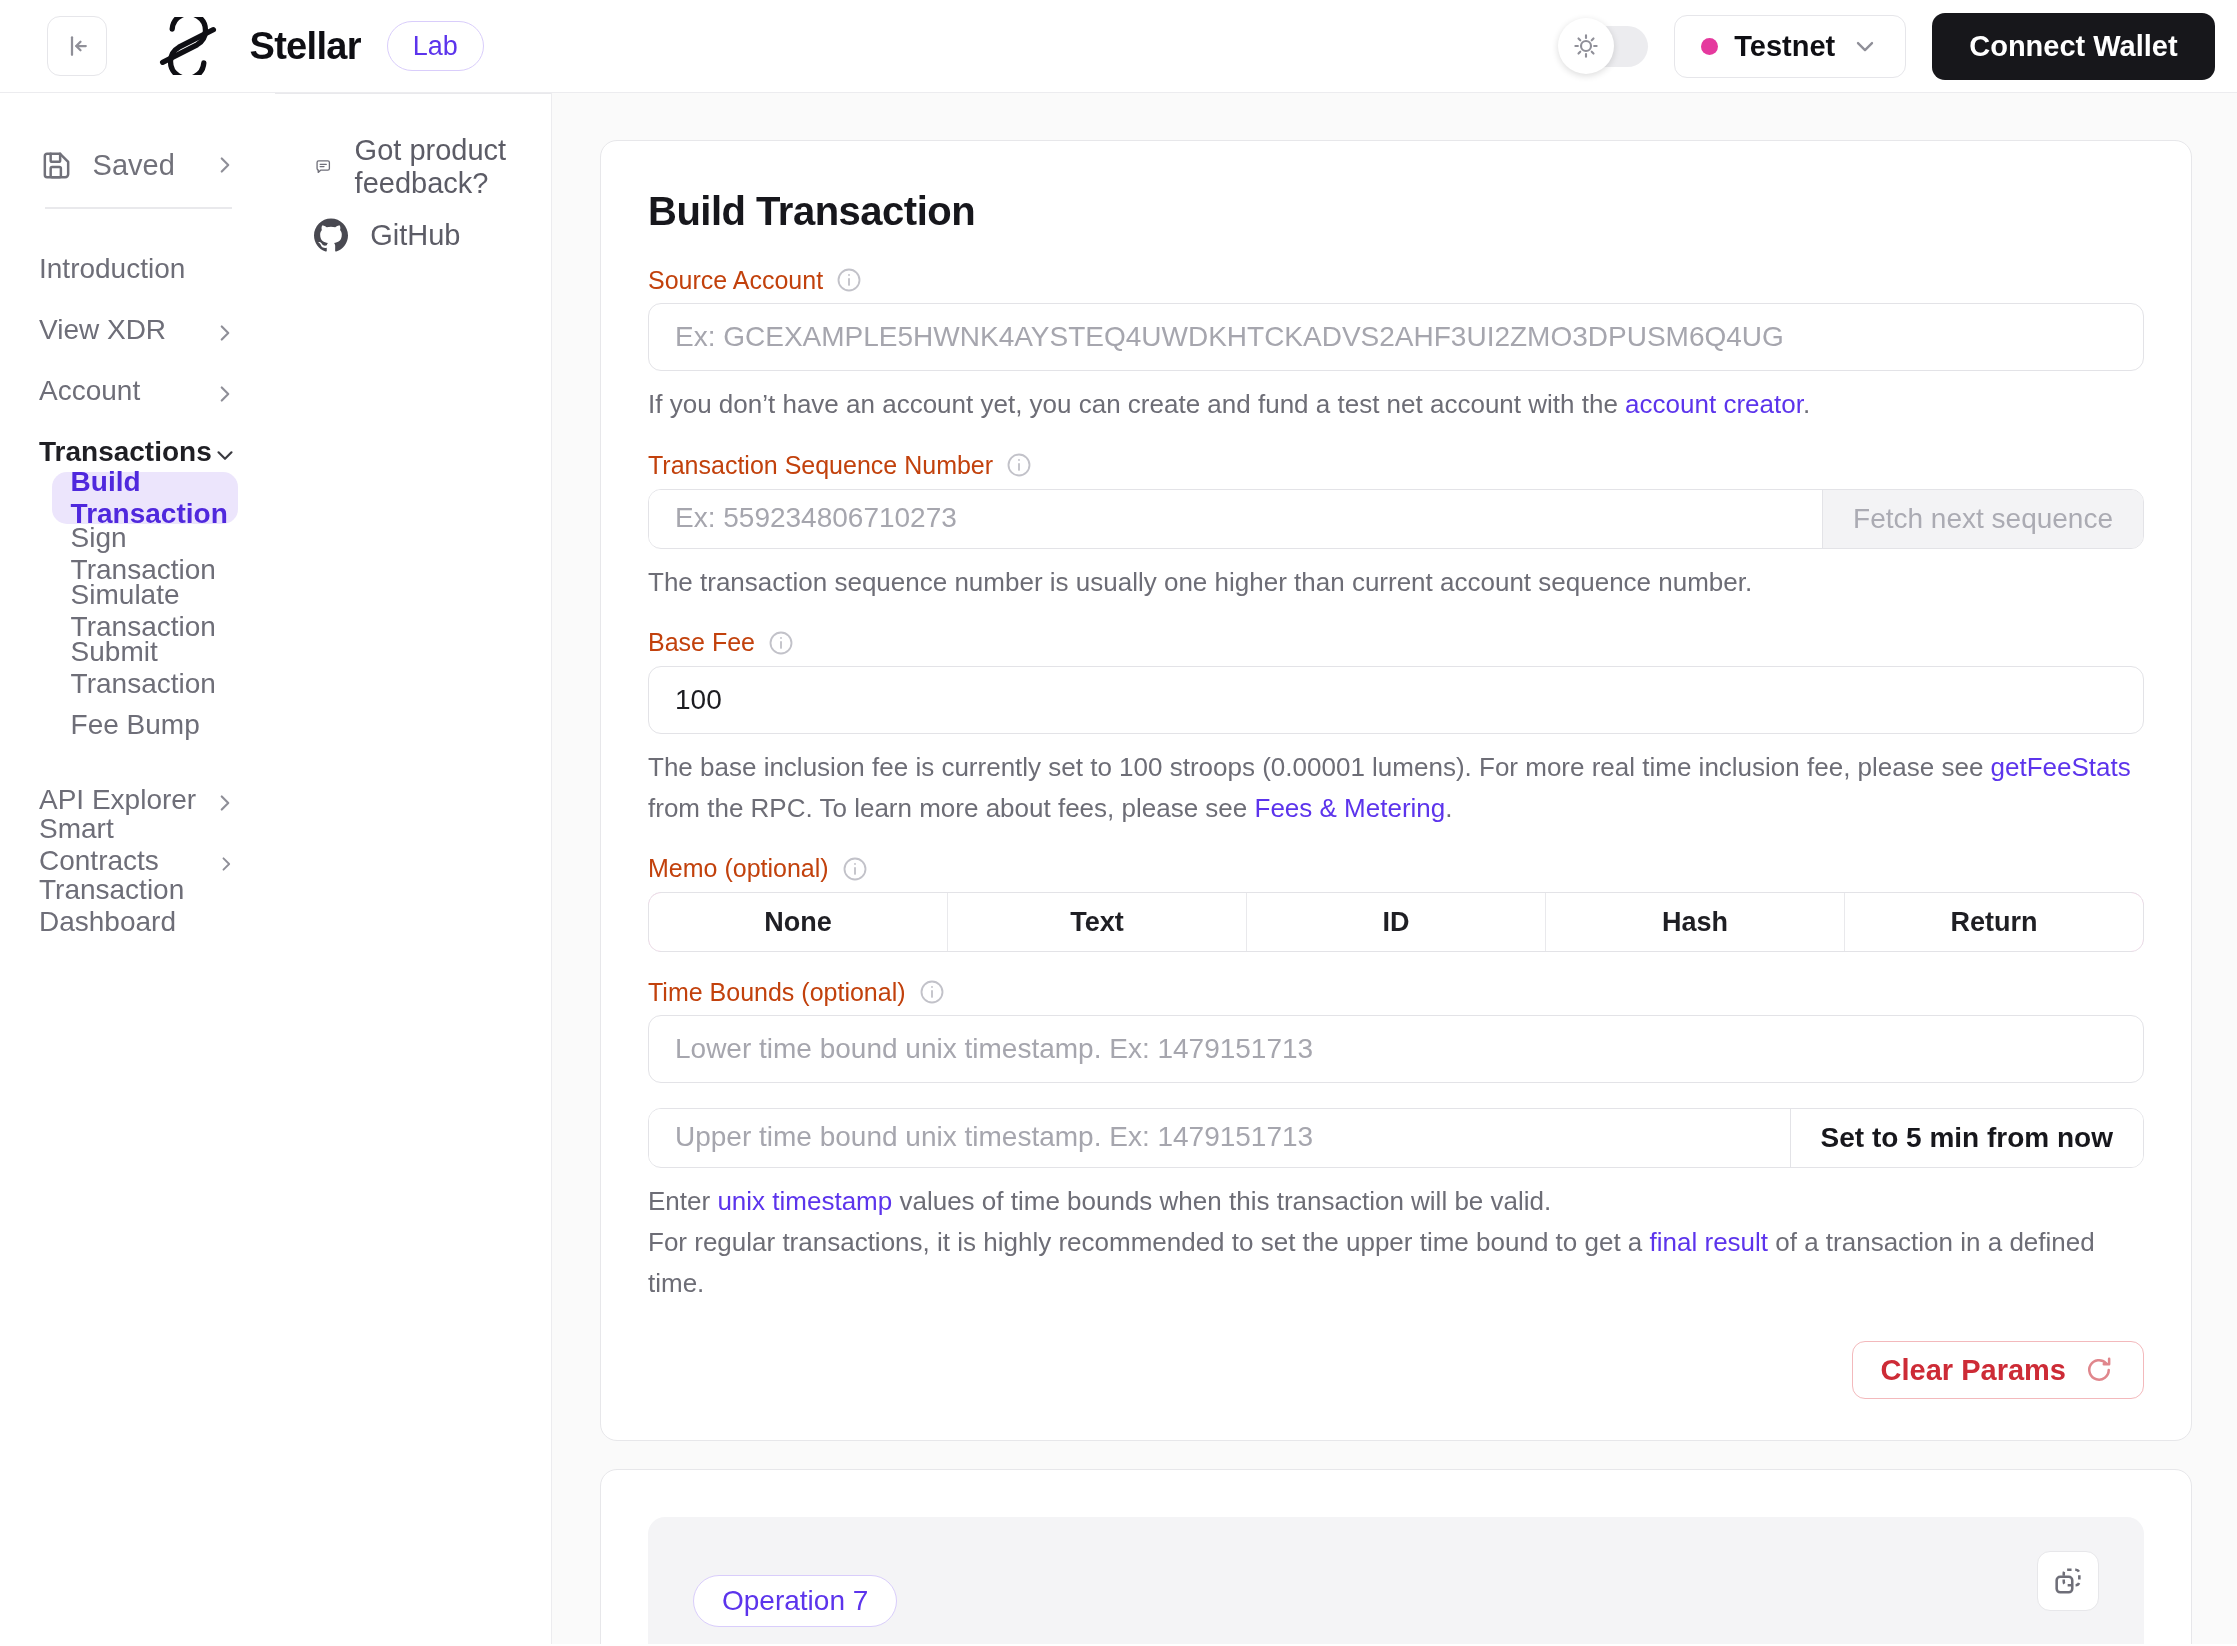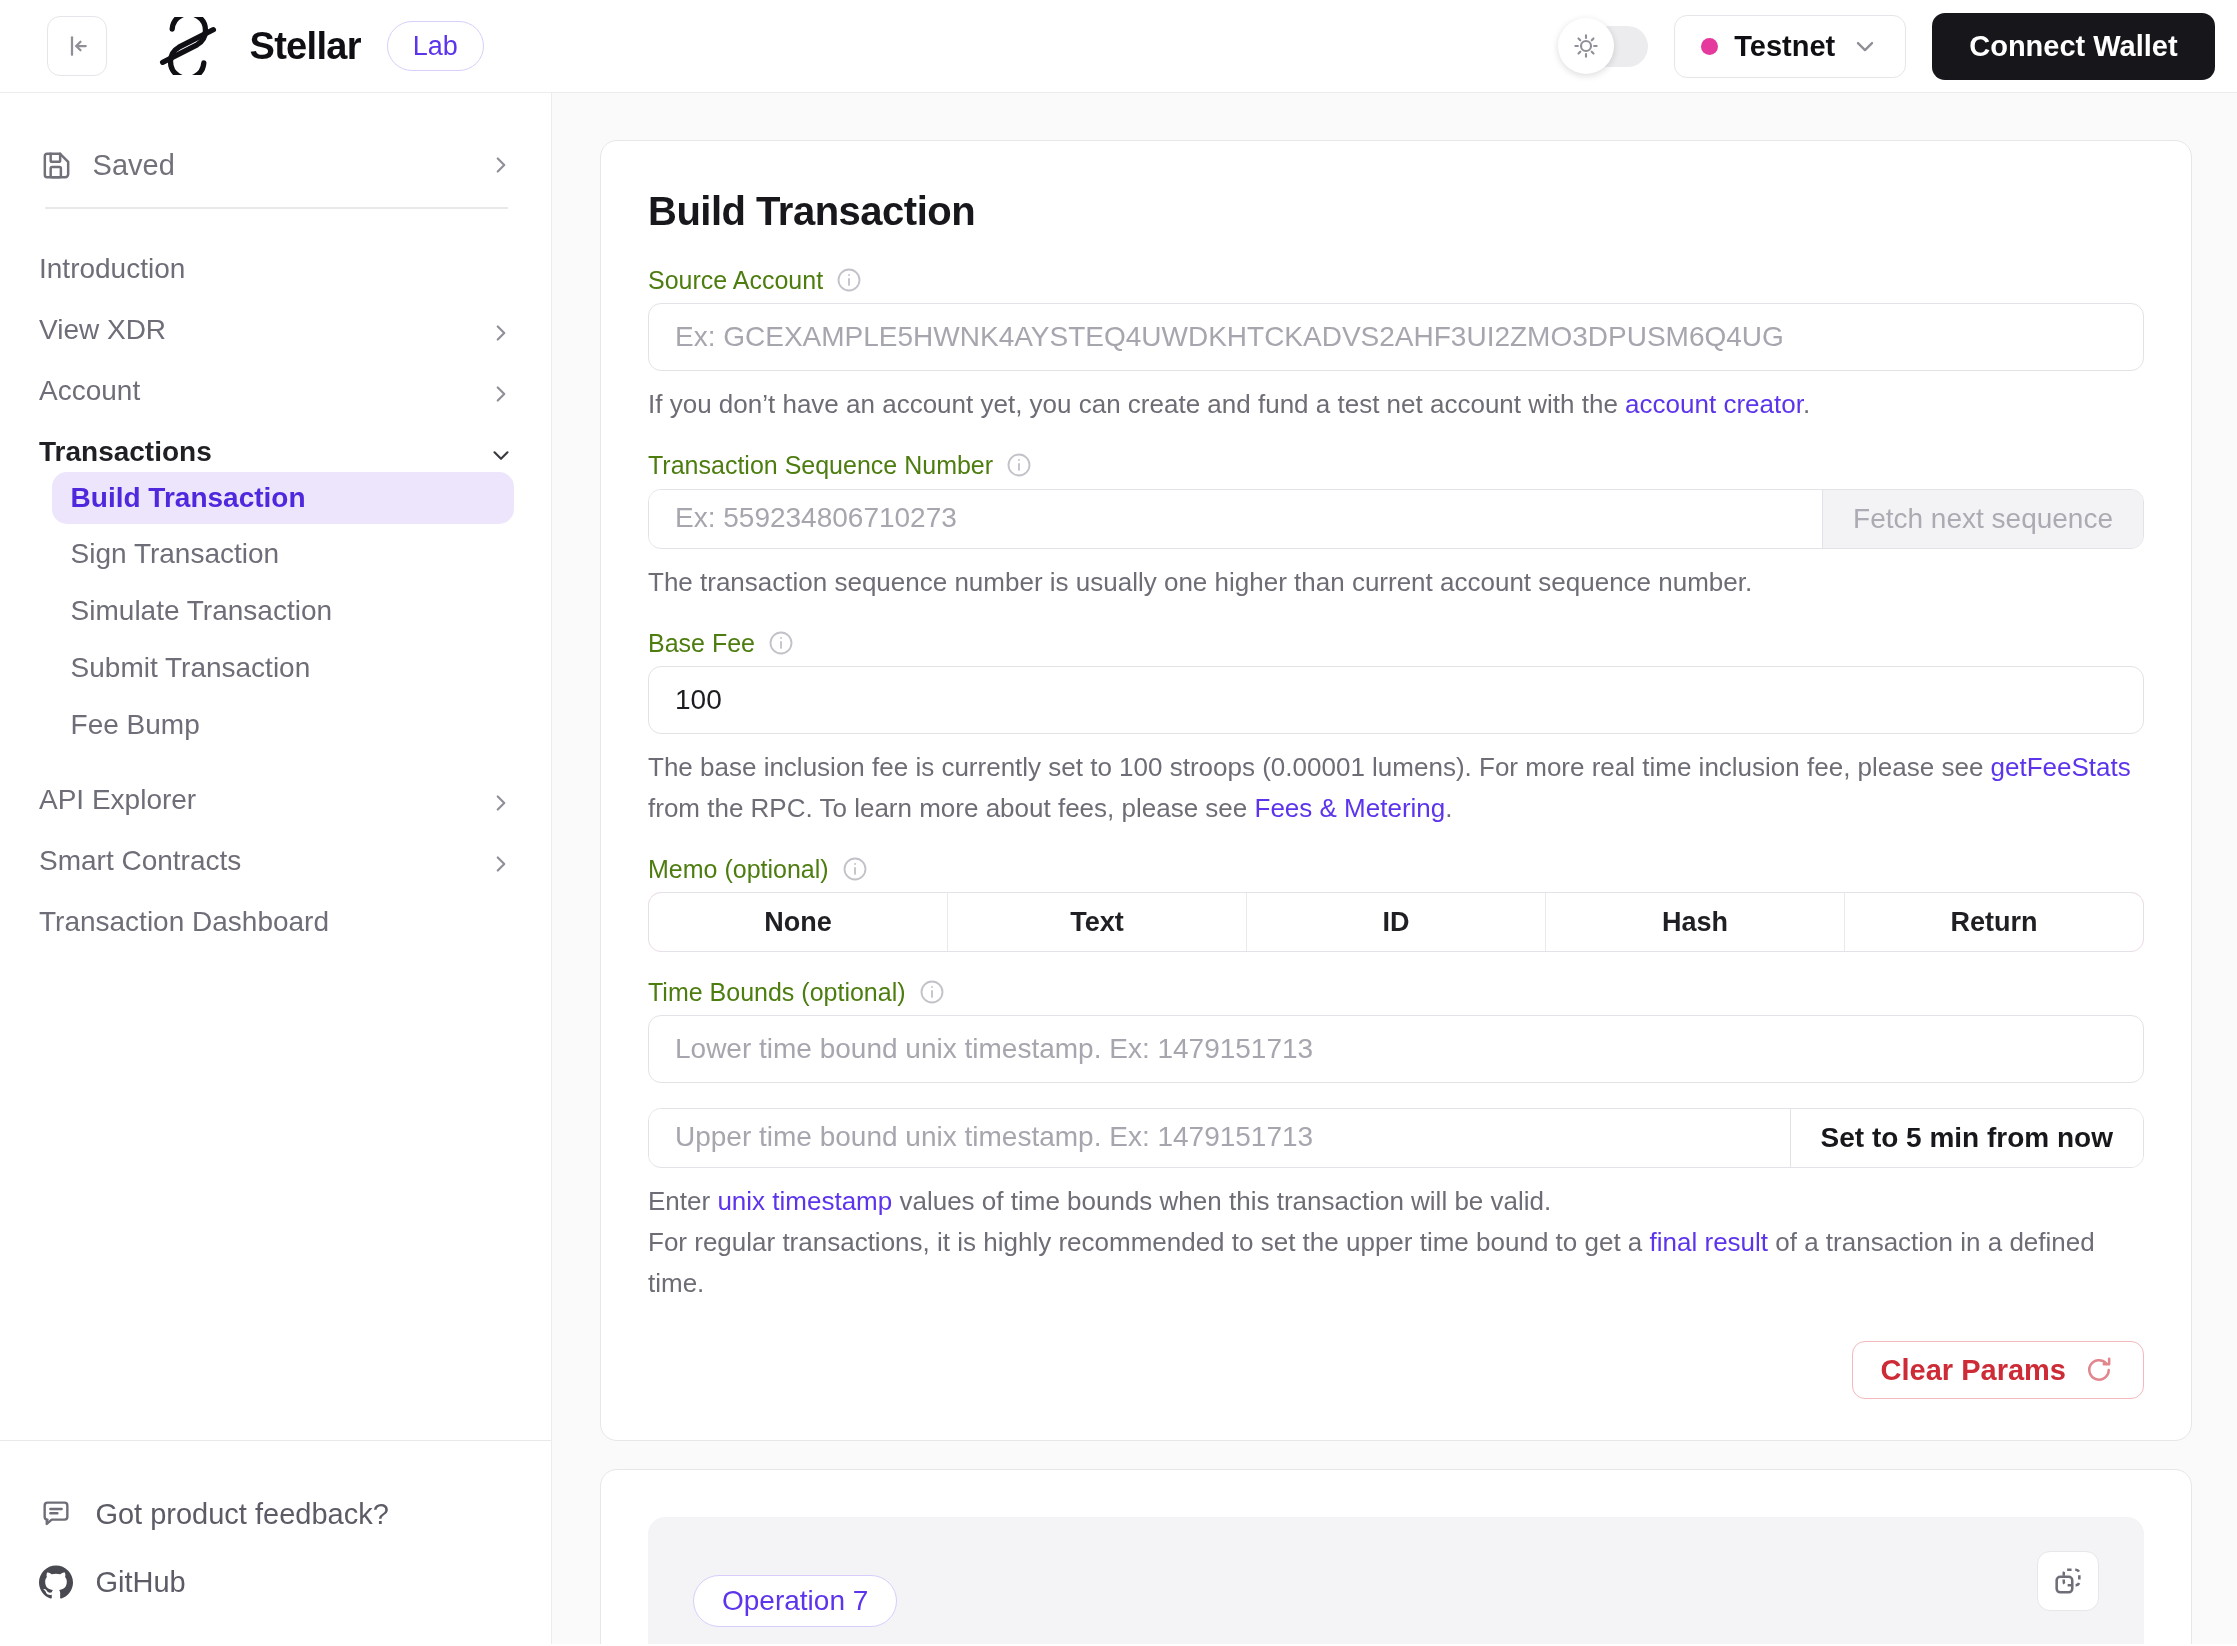--- a/index.html
+++ b/index.html
@@ -60,21 +60,21 @@
     font-family: inherit;
   }
 
   
   .layout { display: flex; height: 1551px; }
 
   
   .sidebar {
     width: 552px; flex: 0 0 552px;
     background: #fff; border-right: 1.9px solid #ececef;
-    display: flex; flex-direction: column; justify-content: space-between;
+    display: flex; flex-direction: row; justify-content: space-between;
   }
   .nav { padding: 41px 37px 0 39px; }
   .saved-row { display: flex; align-items: center; height: 62px; color: #71717a; cursor: pointer; }
   .saved-row .icon { width: 35px; height: 35px; }
   .saved-label { margin-left: 18.6px; font-size: 29px; color: #71717a; }
   .row-chev { margin-left: auto; color: #8f8f98; }
   .nav-divider { height: 1.9px; background: #e9e9ec; margin: 11.2px 5.6px 15px 5.6px; }
   .nav-item {
     height: 61px; display: flex; align-items: flex-end;
     font-size: 28px; color: #6e6e78; cursor: pointer;
@@ -96,22 +96,22 @@
   .footer-item .icon { width: 34px; height: 34px; color: #6e6e78; }
 
   
   .main { flex: 1; background: #fafafa; padding: 47px 45px 0 48px; overflow: hidden; }
   .card { background: #fff; border: 1.9px solid #e7e7ea; border-radius: 17px; }
   .card-build { padding: 48px 47px 41px 47px; }
   .card-title { font-size: 40px; font-weight: 600; letter-spacing: -0.5px; color: #17171c; margin-bottom: 32px; }
 
   .field { margin-bottom: 26px; }
   .field-label {
-    display: flex; align-items: flex-start; gap: 12px;
-    font-size: 25px; font-weight: 500; color: #4d7c0f;
+    display: flex; align-items: center; gap: 12px;
+    font-size: 25px; font-weight: 500; color: #c2410c;
     margin-bottom: 9.3px; height: 28px;
   }
   .info-icon { width: 28px; height: 28px; color: #c2c2c9; flex: 0 0 auto; }
 
   .text-input {
     width: 100%; height: 68px;
     border: 1.9px solid #e3e3e7; border-radius: 13px;
     padding: 0 26px; font-size: 28px; color: #1c1c21;
     background: #fff; font-family: inherit; outline: none;
   }

